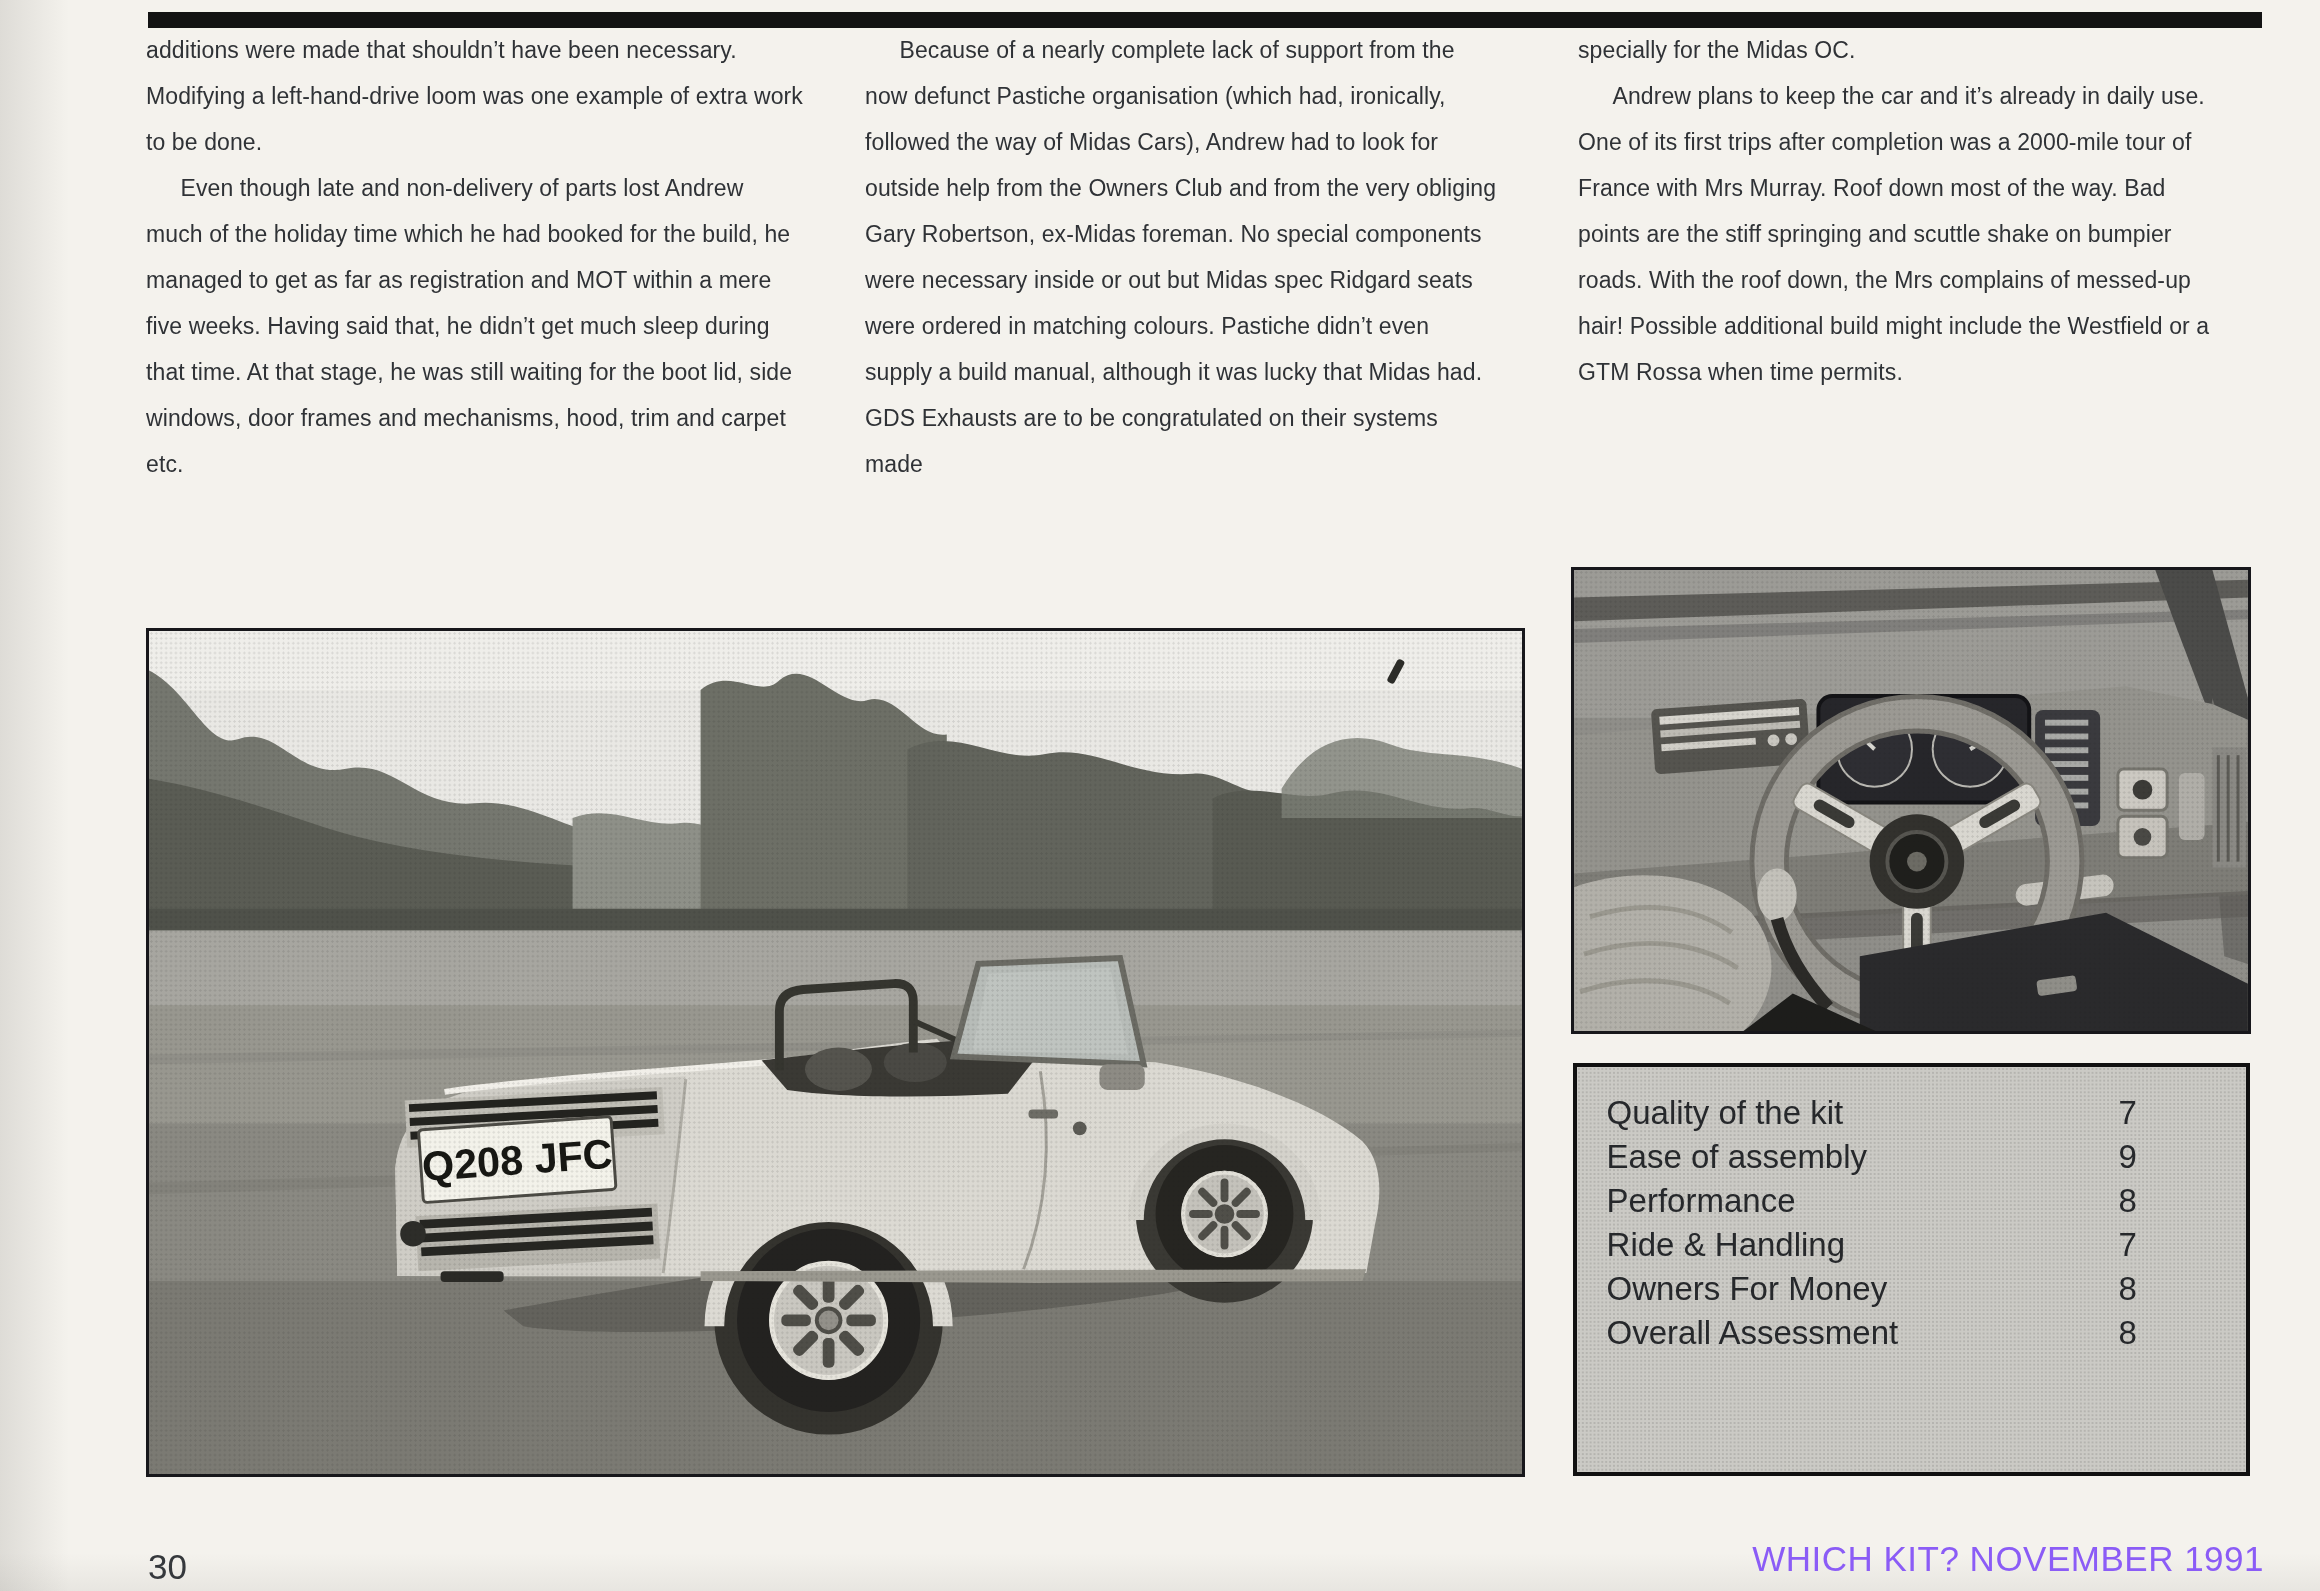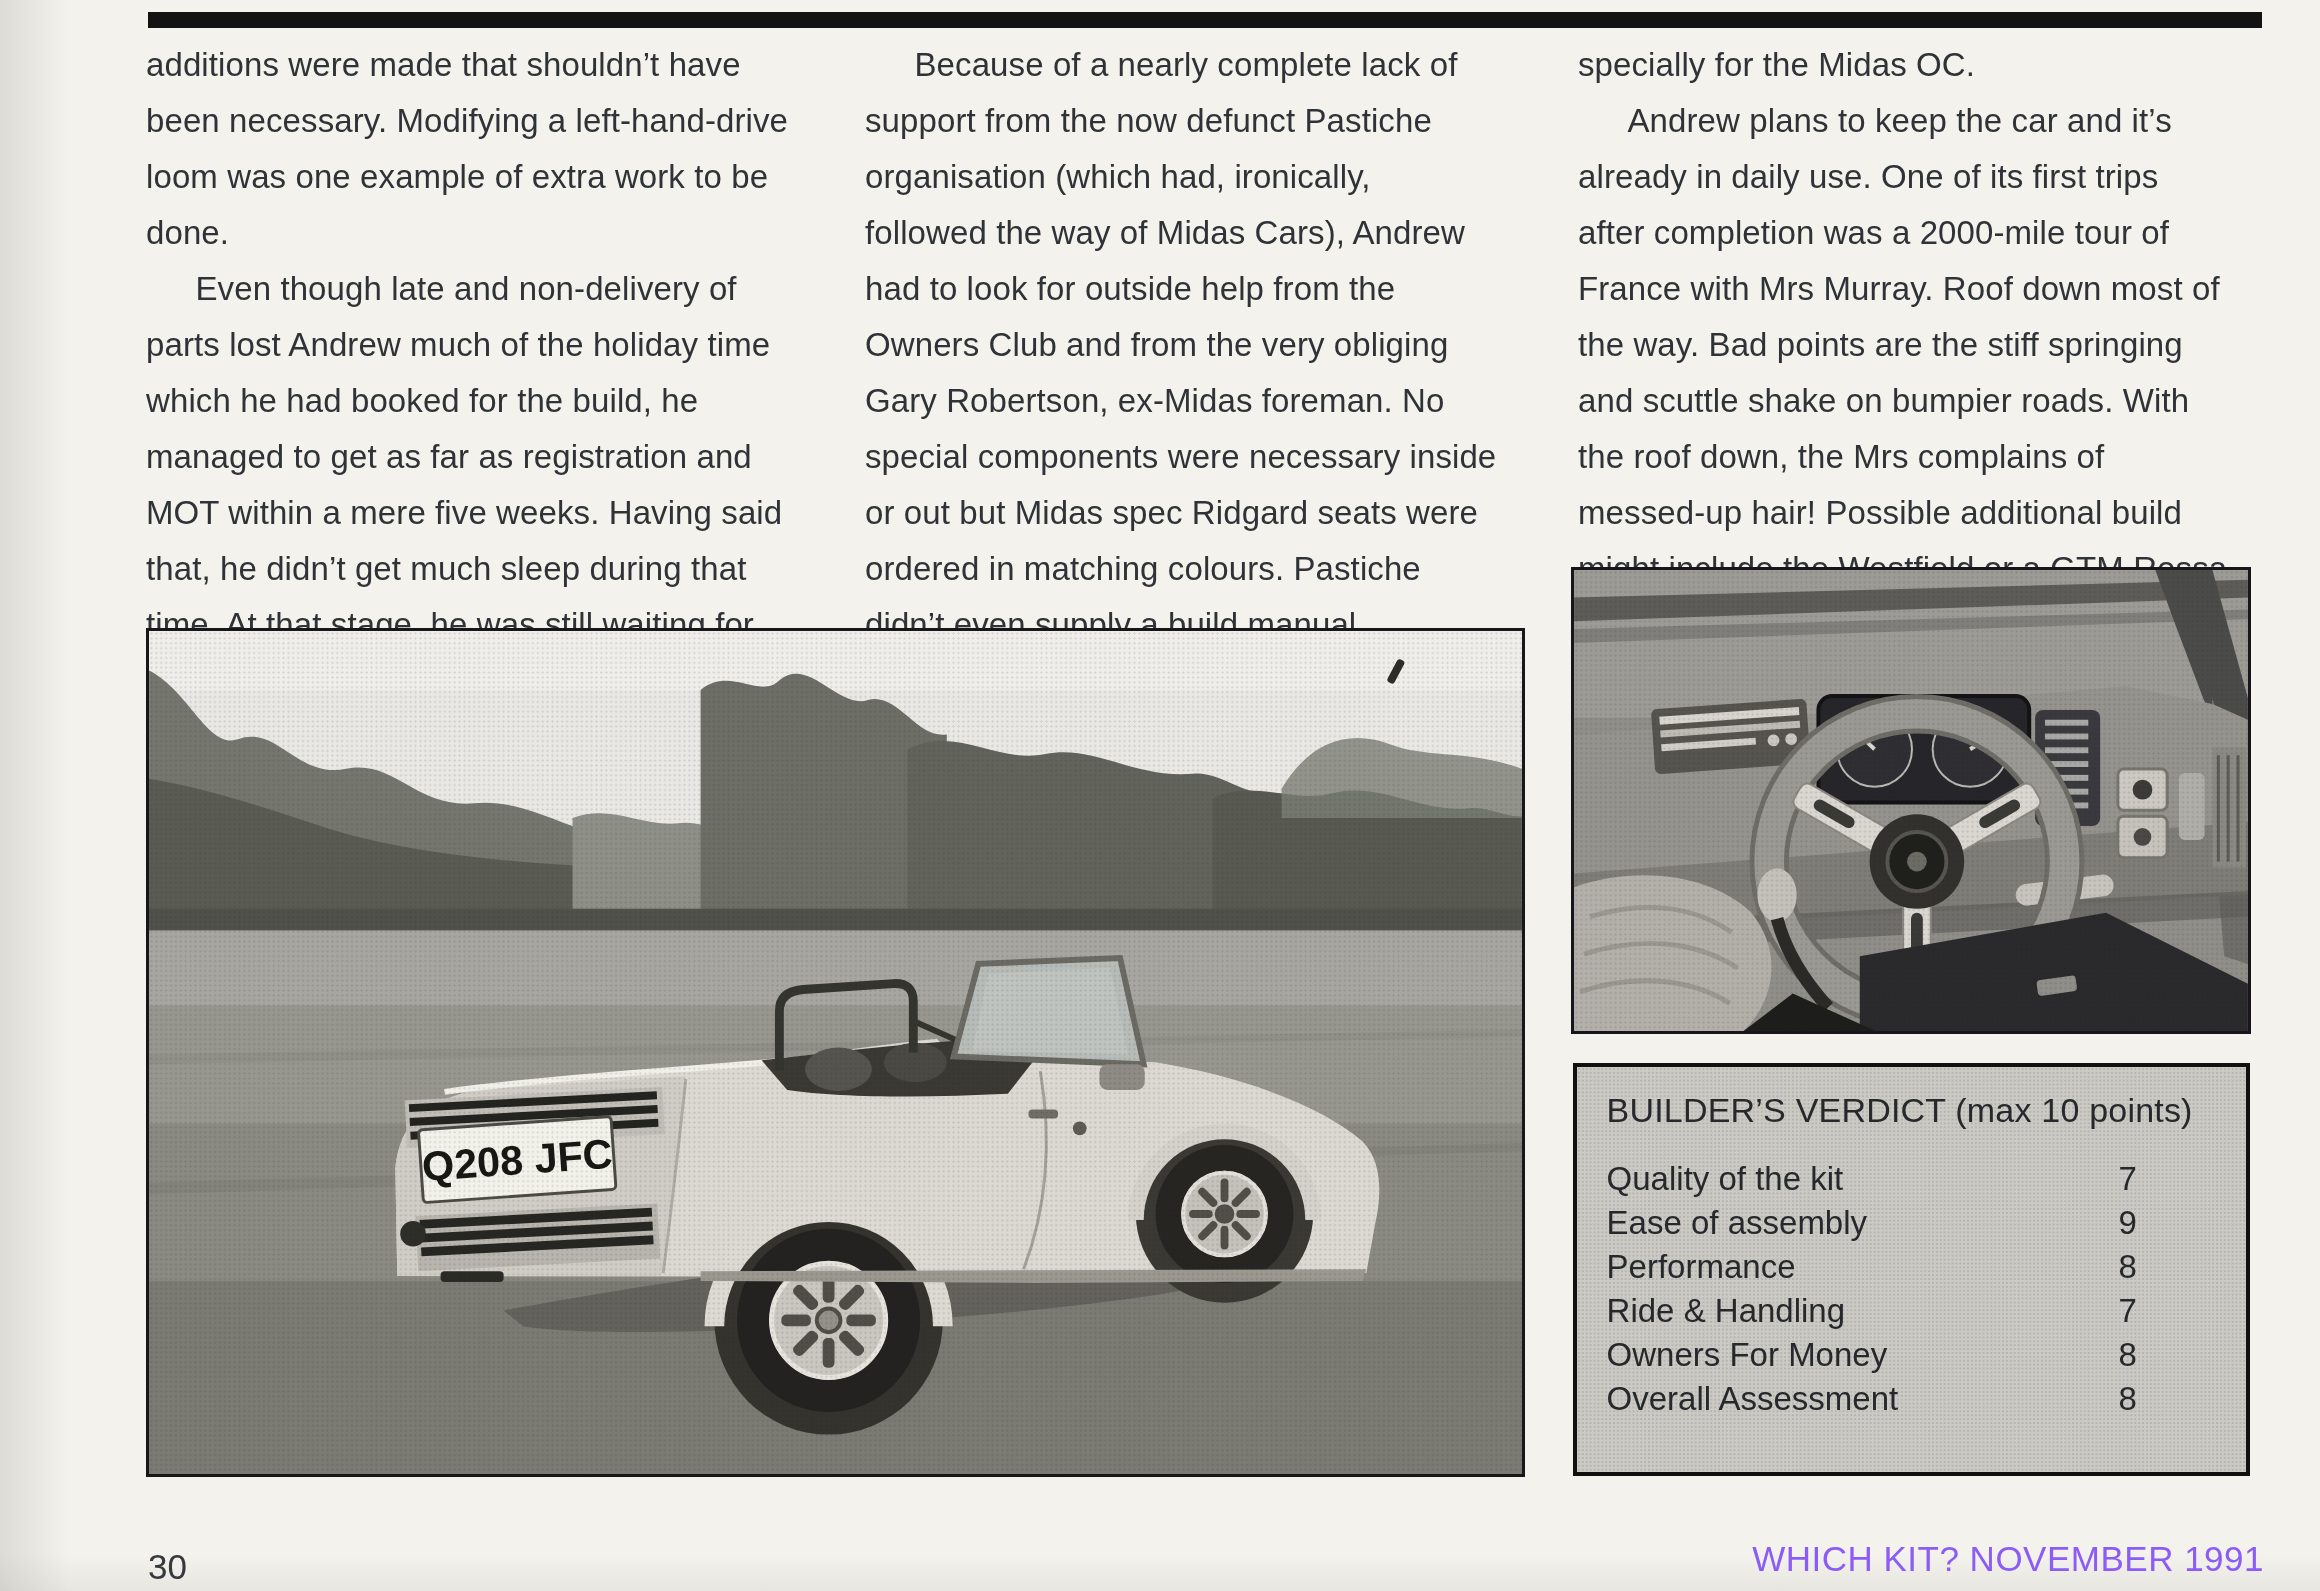--- a/index.html
+++ b/index.html
@@ -9,21 +9,21 @@
     font-family:"Liberation Sans",sans-serif;
     color:#2f3236;
   }
   
   #page::before{
     content:"";position:absolute;inset:0;pointer-events:none;
     background:linear-gradient(90deg,rgba(120,118,112,.18) 0,rgba(120,118,112,0) 69px),
                linear-gradient(0deg,rgba(120,118,112,.10) 0,rgba(120,118,112,0) 39px);
   }
   .topbar{position:absolute;left:148px;top:11.8px;width:2114px;height:16.7px;background:#131313;}
-  .col{position:absolute;top:37px;font-size:33px;line-height:56px;letter-spacing:0.1px;}
+  .col{position:absolute;top:27px;font-size:23px;line-height:46px;letter-spacing:0.1px;}
   .col p{margin:0;}
   .col p.indent{text-indent:1.5em;}
   #col1{left:146px;width:658px;}
   #col2{left:865px;width:634px;}
   #col3{left:1578px;width:650px;}
 
   .photo{position:absolute;border:3px solid #17171b;box-sizing:border-box;background:#8c8b86;overflow:hidden;}
   #photo-main{left:146px;top:628px;width:1379px;height:849px;}
   #photo-interior{left:1571px;top:567px;width:680px;height:467px;}
   .halftone{position:absolute;inset:0;pointer-events:none;
@@ -311,21 +311,20 @@
       <path d="M6,428 C60,410 118,414 158,440" stroke="#9a988f" stroke-width="5" fill="none"></path>
 
       <ellipse cx="206" cy="330" rx="20" ry="27" fill="#c3c1ba"></ellipse>
       <path d="M206,354 C216,392 236,420 258,444" stroke="#2b2a27" stroke-width="13" fill="none"></path>
       <path d="M222,430 L306,468 L172,468 Z" fill="#1d1d1b"></path>
     </svg>
     <div class="halftone"></div>
   </div>
 
   <div id="verdict">
-    <p class="vtitle">BUILDER’S VERDICT (max 10 points)</p>
     <div id="verdict-rows">
         <div class="vrow"><span>Quality of the kit</span><span class="score">7</span></div>
         <div class="vrow"><span>Ease of assembly</span><span class="score">9</span></div>
         <div class="vrow"><span>Performance</span><span class="score">8</span></div>
         <div class="vrow"><span>Ride &amp; Handling</span><span class="score">7</span></div>
         <div class="vrow"><span>Owners For Money</span><span class="score">8</span></div>
         <div class="vrow"><span>Overall Assessment</span><span class="score">8</span></div>
       </div>
   </div>
 

